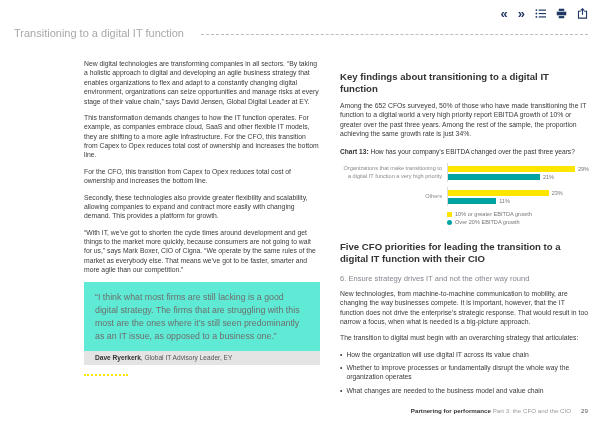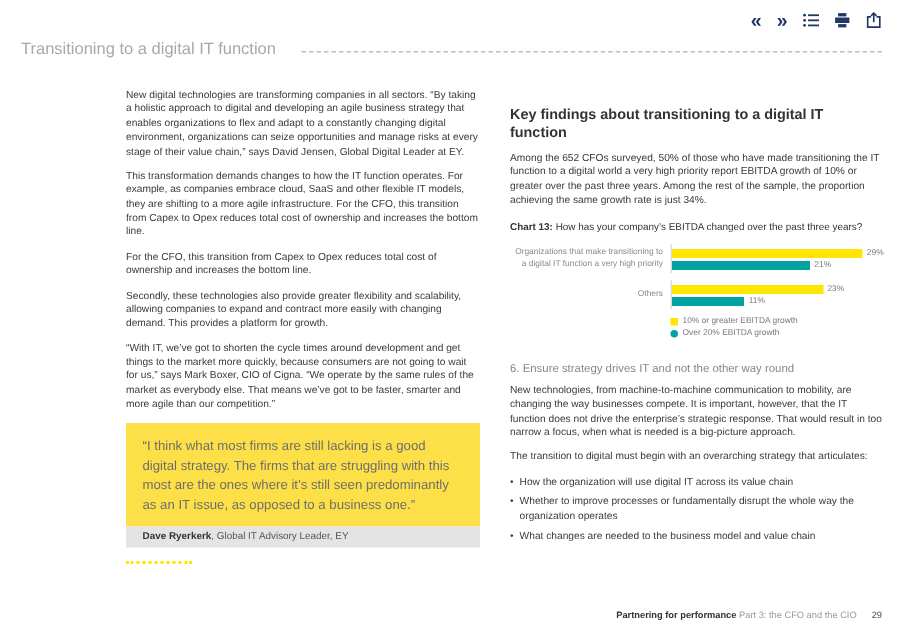--- a/index.html
+++ b/index.html
@@ -18,21 +18,21 @@
 
   
   .content{display:flex;gap:20px;margin:20px 12px 0 84px;}
   .col-left{width:236px;flex:none;}
   .col-right{flex:1;min-width:0;}
 
   p.body{font-size:6.8px;line-height:1.38;color:#3a3a3a;margin:0 0 7px 0;}
 
   
   .quote-block{margin-top:5px;}
-  .quote-text{background:#fde047;padding:9px 11px 8px 11px;font-size:8.8px;line-height:1.5;color:#6e6e6e;}
+  .quote-text{background:#5eead4;padding:9px 11px 8px 11px;font-size:8.8px;line-height:1.5;color:#6e6e6e;}
   .quote-attr{background:#e4e4e4;padding:3px 11px 4px 11px;font-size:6.6px;color:#555;}
   .quote-attr .attr-name{font-weight:700;color:#333;}
   .accent-dots{margin-top:9px;width:44px;border-bottom:2px dotted #ffe600;}
 
   
   h2.section-heading{font-size:9.6px;font-weight:700;color:#333;line-height:1.25;margin:12px 0 6px 0;}
   .chart-caption{font-size:6.6px;color:#333;margin:10px 0 6px 0;line-height:1.3;}
   .cap-bold{font-weight:700;}
 
   .chart-row{display:flex;margin-bottom:5px;}
@@ -155,20 +155,21 @@
             <span>10% or greater EBITDA growth</span>
           </div>
           <div class="legend-item">
             <span class="swatch round" style="background: rgb(0, 163, 161);"></span>
             <span>Over 20% EBITDA growth</span>
           </div>
         </div>
       </div>
 
       <div class="priorities">
+        <h2 class="section-heading">Five CFO priorities for leading the transition to a digital IT function with their CIO</h2>
         <div class="sub-heading">6. Ensure strategy drives IT and not the other way round</div>
         <p class="body">New technologies, from machine-to-machine communication to mobility, are changing the way businesses compete. It is important, however, that the IT function does not drive the enterprise’s strategic response. That would result in too narrow a focus, when what is needed is a big-picture approach.</p>
         <p class="body">The transition to digital must begin with an overarching strategy that articulates:</p>
         <div class="bullet">
             <span class="dot">•</span>
             <span>How the organization will use digital IT across its value chain</span>
           </div>
         <div class="bullet">
             <span class="dot">•</span>
             <span>Whether to improve processes or fundamentally disrupt the whole way the organization operates</span>

